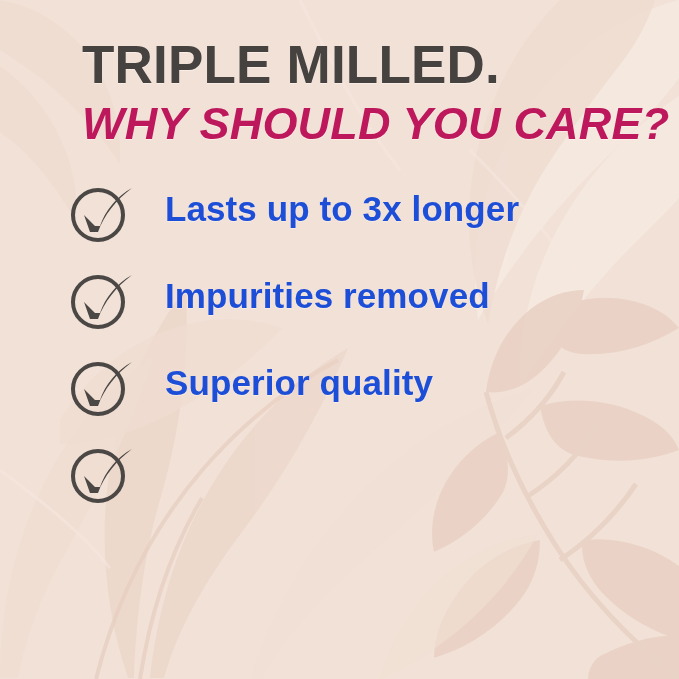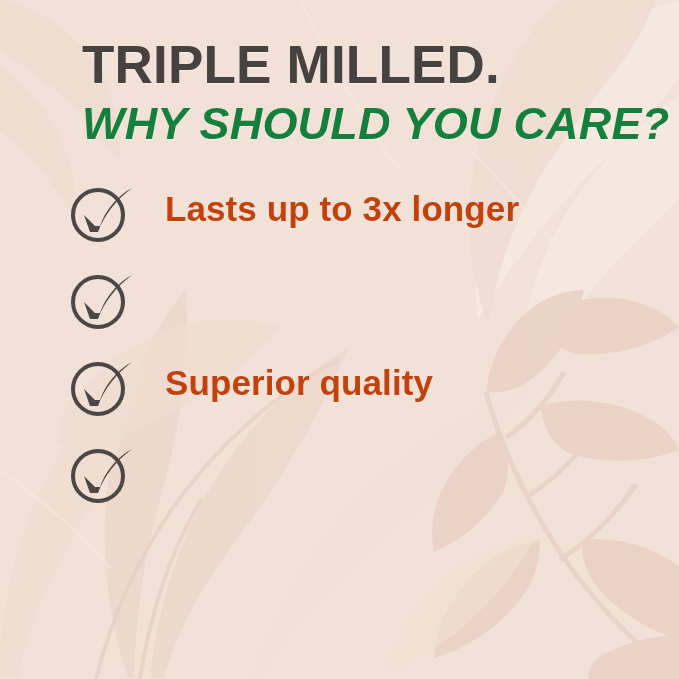--- a/index.html
+++ b/index.html
@@ -55,21 +55,21 @@
     white-space:nowrap;
     text-shadow:0 1px 0 rgba(255,248,243,0.55);
   }
 
   #subhead {
     margin-top:9px;
     font-size:45px;
     font-weight:bold;
     font-style:italic;
     letter-spacing:0.2px;
-    color:#15803d;
+    color:#be185d;
     line-height:1.02;
     white-space:nowrap;
     text-shadow:0 1px 0 rgba(255,248,243,0.55);
   }
 
   
   #benefit-list {
     position:absolute;
     left:70px;
     top:186px;
@@ -87,21 +87,21 @@
     flex:0 0 auto;
     width:66px;
     height:60px;
     margin-top:-2px;
     margin-right:29px;
   }
 
   .benefit-text {
     font-size:35px;
     font-weight:bold;
-    color:#c2410c;
+    color:#1d4ed8;
     line-height:1.22;
     letter-spacing:0.1px;
     margin-top:2px;
     text-shadow:0 1px 0 rgba(255,248,243,0.5);
   }
 </style>
 </head>
 <body>
 
 <div id="poster">
@@ -225,20 +225,21 @@
         <span class="benefit-text">Lasts up to 3x longer</span>
       </li>
 
       <li class="benefit-row">
         <span class="check-icon">
           <svg viewBox="0 0 66 60" xmlns="http://www.w3.org/2000/svg" aria-hidden="true">
             <circle cx="28" cy="31" r="25" fill="none" stroke="#4A4744" stroke-width="4"></circle>
             <path d="M14 31 L25 42 L30 42 C35 27 47 12 62 4 C46 16 34 31 28 48 L20 48 Z" fill="#4A4744"></path>
           </svg>
         </span>
+        <span class="benefit-text">Impurities removed</span>
       </li>
 
       <li class="benefit-row">
         <span class="check-icon">
           <svg viewBox="0 0 66 60" xmlns="http://www.w3.org/2000/svg" aria-hidden="true">
             <circle cx="28" cy="31" r="25" fill="none" stroke="#4A4744" stroke-width="4"></circle>
             <path d="M14 31 L25 42 L30 42 C35 27 47 12 62 4 C46 16 34 31 28 48 L20 48 Z" fill="#4A4744"></path>
           </svg>
         </span>
         <span class="benefit-text">Superior quality</span>

